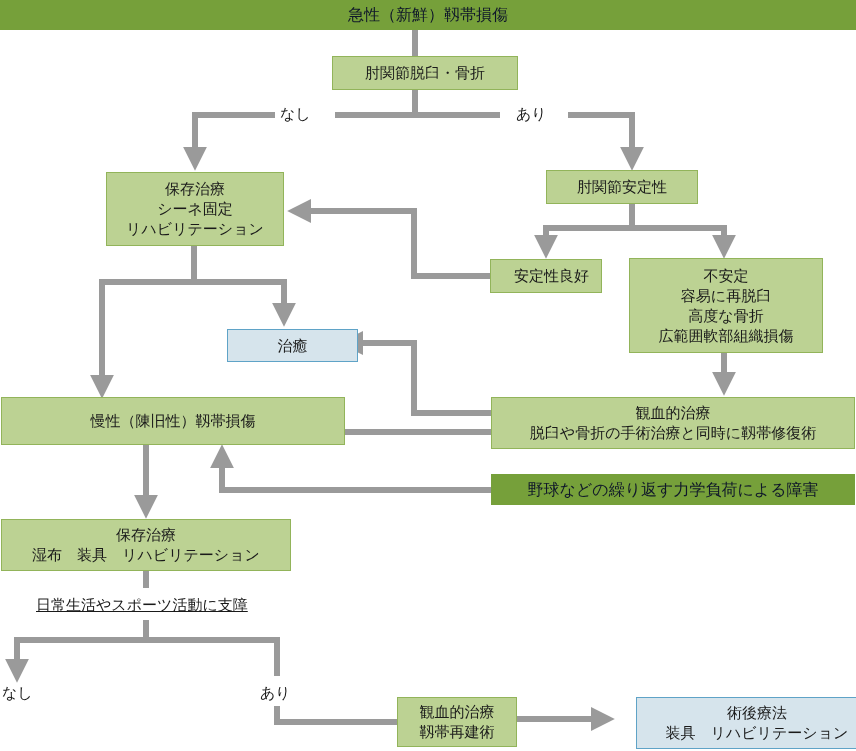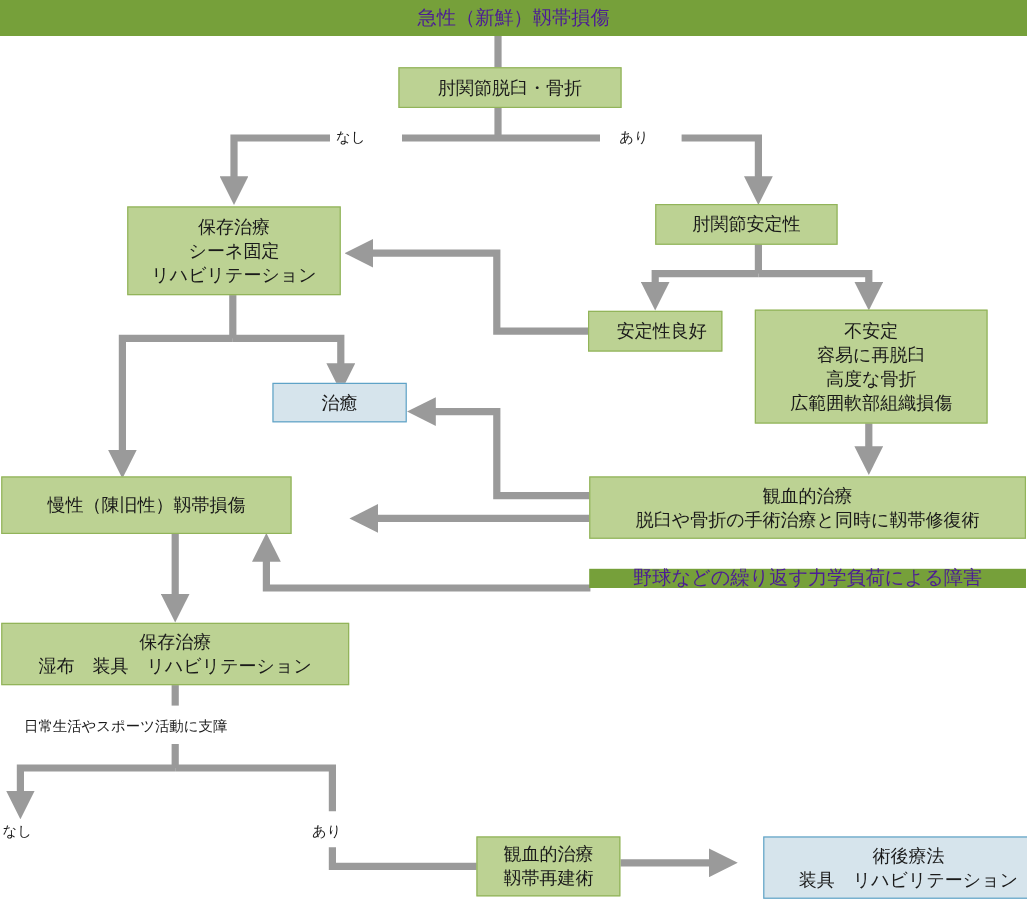--- a/index.html
+++ b/index.html
@@ -3,23 +3,23 @@
 <meta charset="utf-8">
 <style>
   html, body { margin:0; padding:0; background:#ffffff; }
   body { width:856px; height:751px; position:relative; overflow:hidden;
          font-family:"DejaVu Sans", "Liberation Sans", sans-serif; color:#1a1a1a; }
   #lines { position:absolute; left:0; top:0; width:856px; height:751px; }
   .box { position:absolute; box-sizing:border-box; display:flex; flex-direction:column;
          align-items:center; justify-content:center; text-align:center;
          font-size:15px; line-height:20px; white-space:pre; }
   .light { background:#bcd293; border:1.5px solid #92b45a; }
-  .dark  { background:#76a03a; color:#4c1d95; border:none; }
+  .dark  { background:#76a03a; color:#0f172a; border:none; }
   .blue  { background:#d6e4ec; border:1.5px solid #5fa3c7; }
-  .label { position:absolute; font-size:12px; line-height:20px; background:#fff; white-space:nowrap; }
+  .label { position:absolute; font-size:15px; line-height:20px; background:#fff; white-space:nowrap; }
 </style>
 </head>
 <body>
 
 <svg id="lines" viewBox="0 0 856 751">
   <defs>
     <marker id="ah" markerWidth="4" markerHeight="4" refX="2.2" refY="2" orient="auto" markerUnits="strokeWidth">
       <path d="M0,0 L4,2 L0,4 z" fill="#9a9a9a"></path>
     </marker>
   </defs>
@@ -73,33 +73,33 @@
 
 <div class="box light" style="left:546px;top:170px;width:152px;height:34px;">肘関節安定性</div>
 
 <div class="box light" style="left:490px;top:259px;width:112px;height:34px;padding-left:11px;">安定性良好</div>
 
 <div class="box light" style="left:629px;top:258px;width:194px;height:95px;">不安定
 容易に再脱臼
 高度な骨折
 広範囲軟部組織損傷</div>
 
-<div class="box blue" style="left:227px;top:319px;width:112px;height:33px;">治癒</div>
+<div class="box blue" style="left:227px;top:329px;width:131px;height:33px;">治癒</div>
 
-<div class="box light" style="left:1px;top:397px;width:242px;height:48px;">慢性（陳旧性）靱帯損傷</div>
+<div class="box light" style="left:1px;top:397px;width:344px;height:48px;">慢性（陳旧性）靱帯損傷</div>
 
 <div class="box light" style="left:491px;top:397px;width:364px;height:52px;">観血的治療
 脱臼や骨折の手術治療と同時に靱帯修復術</div>
 
-<div class="box dark" style="left:491px;top:474px;width:364px;height:16px;font-size:16px;">野球などの繰り返す力学負荷による障害</div>
+<div class="box dark" style="left:491px;top:474px;width:364px;height:31px;font-size:16px;">野球などの繰り返す力学負荷による障害</div>
 
 <div class="box light" style="left:1px;top:519px;width:290px;height:52px;">保存治療
 湿布　装具　リハビリテーション</div>
 
-<div class="label" style="left:20px;top:595px;">日常生活やスポーツ活動に支障</div>
+<div class="label" style="left:36px;top:595px;text-decoration:underline;">日常生活やスポーツ活動に支障</div>
 
 <div class="label" style="left:2px;top:683px;">なし</div>
 <div class="label" style="left:260px;top:683px;">あり</div>
 
 <div class="box light" style="left:397px;top:697px;width:120px;height:50px;">観血的治療
 靱帯再建術</div>
 
 <div class="box blue" style="left:636px;top:697px;width:242px;height:52px;">術後療法
 装具　リハビリテーション</div>
 

